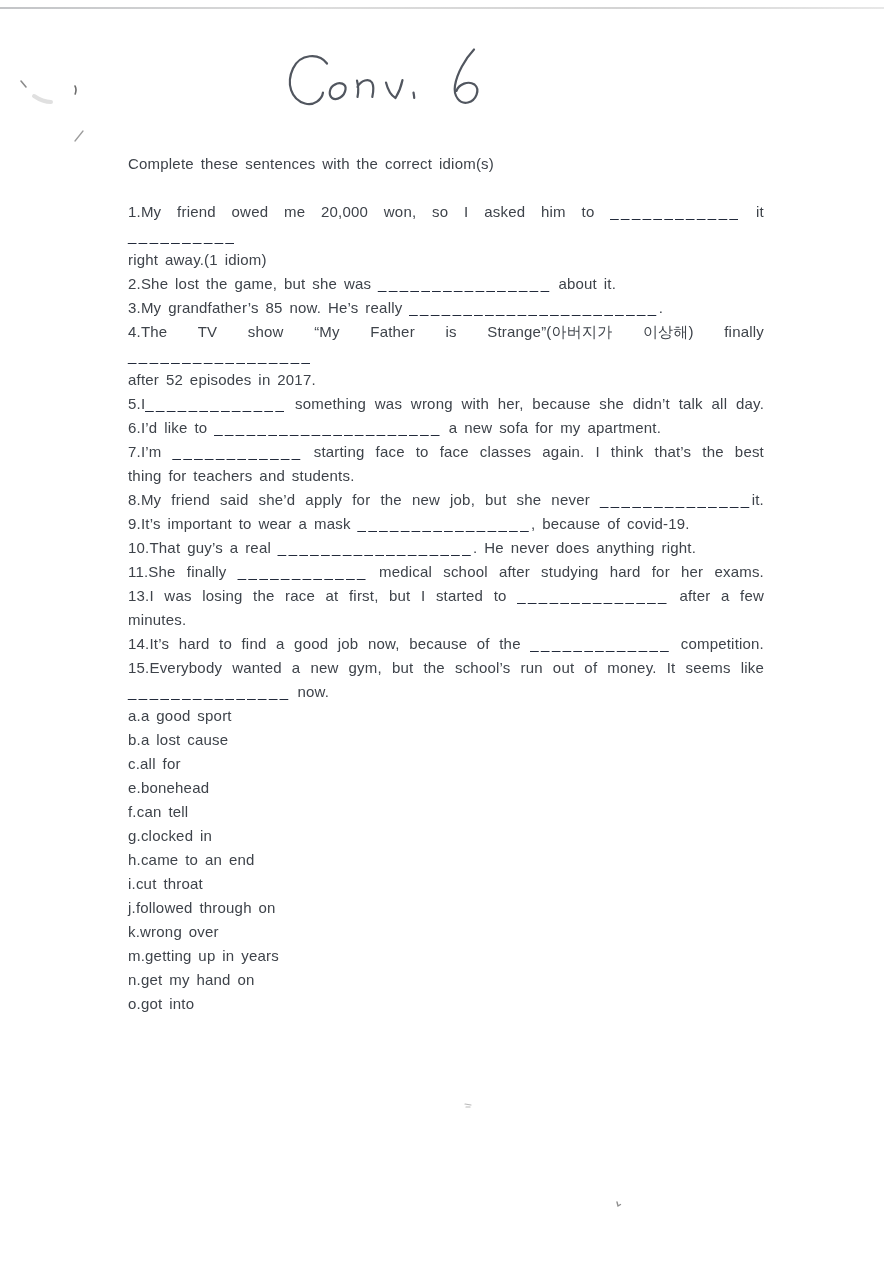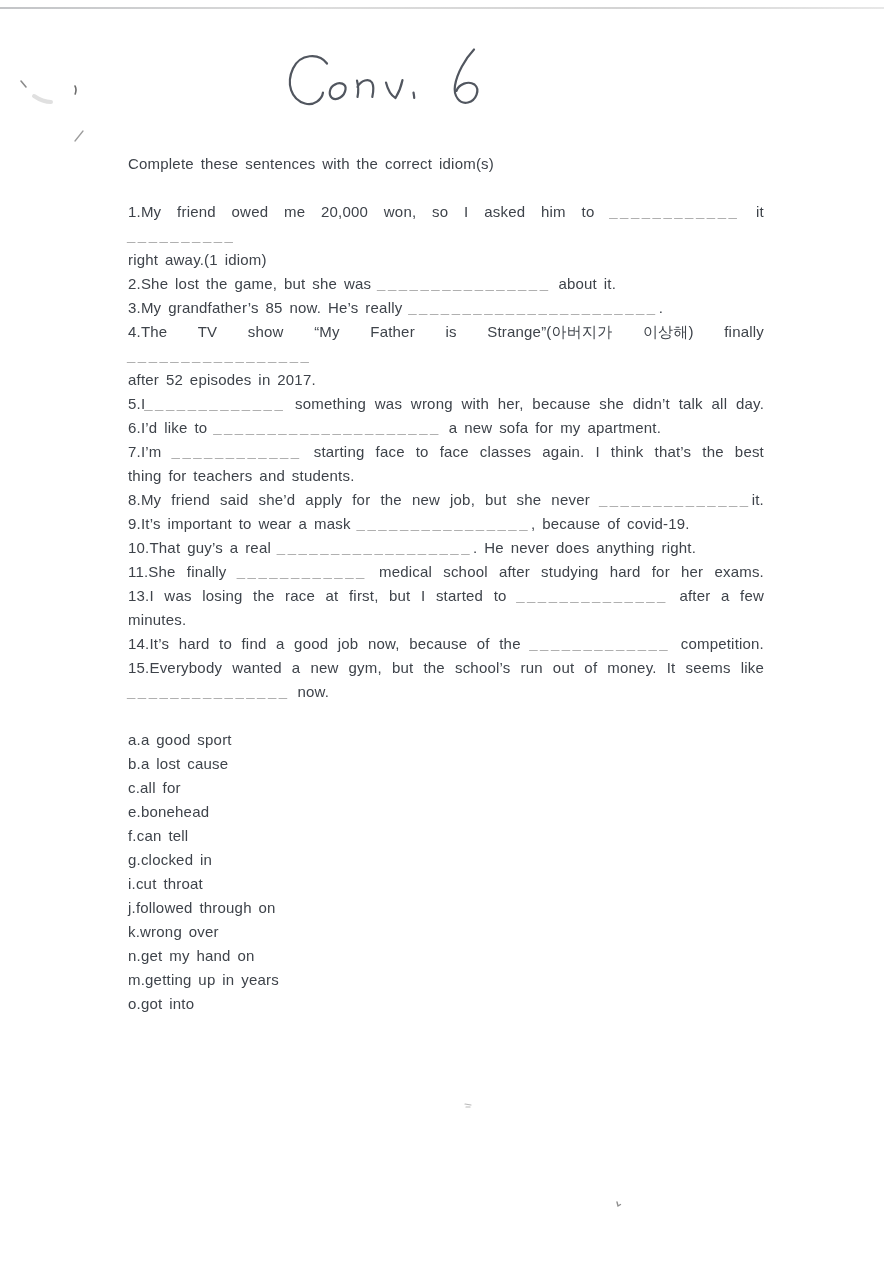--- a/index.html
+++ b/index.html
@@ -27,22 +27,22 @@
   .pen-marks { position:absolute; left:0; top:0; width:893px; height:1264px; pointer-events:none; }
   .content {
     position:absolute; left:128px; top:152px; width:636px;
     font-size:15px; line-height:24px;
     letter-spacing:0.2px; word-spacing:2.5px;
   }
   .instruction { margin:0 0 24px 0; }
   .sentence { margin:0; }
   .line { margin:0; min-height:24px; }
   .line.full { text-align:justify; -moz-text-align-last:justify; text-align-last:justify; }
-  .blank { letter-spacing:2.5px; color:#737373;font-style:italic; }
-  .options { margin-top:24px; }
+  .blank { letter-spacing:2.5px; color:#0f172a; }
+  .options { }
   .option { margin:0; min-height:24px; }
 </style>
 </head>
 <body>
 
 <div class="page">
 
   <div class="top-rule"></div>
 
   <svg class="handwriting" viewBox="0 0 230 75" role="img" aria-label="Conv. 6">
@@ -117,22 +117,23 @@
       </div>
     </div>
 
     <div class="options">
       <div class="option">a.a good sport</div>
       <div class="option">b.a lost cause</div>
       <div class="option">c.all for</div>
       <div class="option">e.bonehead</div>
       <div class="option">f.can tell</div>
       <div class="option">g.clocked in</div>
+      <div class="option">h.came to an end</div>
       <div class="option">i.cut throat</div>
       <div class="option">j.followed through on</div>
       <div class="option">k.wrong over</div>
+      <div class="option">m.getting up in years</div>
       <div class="option">n.get my hand on</div>
-      <div class="option">m.getting up in years</div>
       <div class="option">o.got into</div>
     </div>
 
   </div>
 </div>
 
 </body></html>

